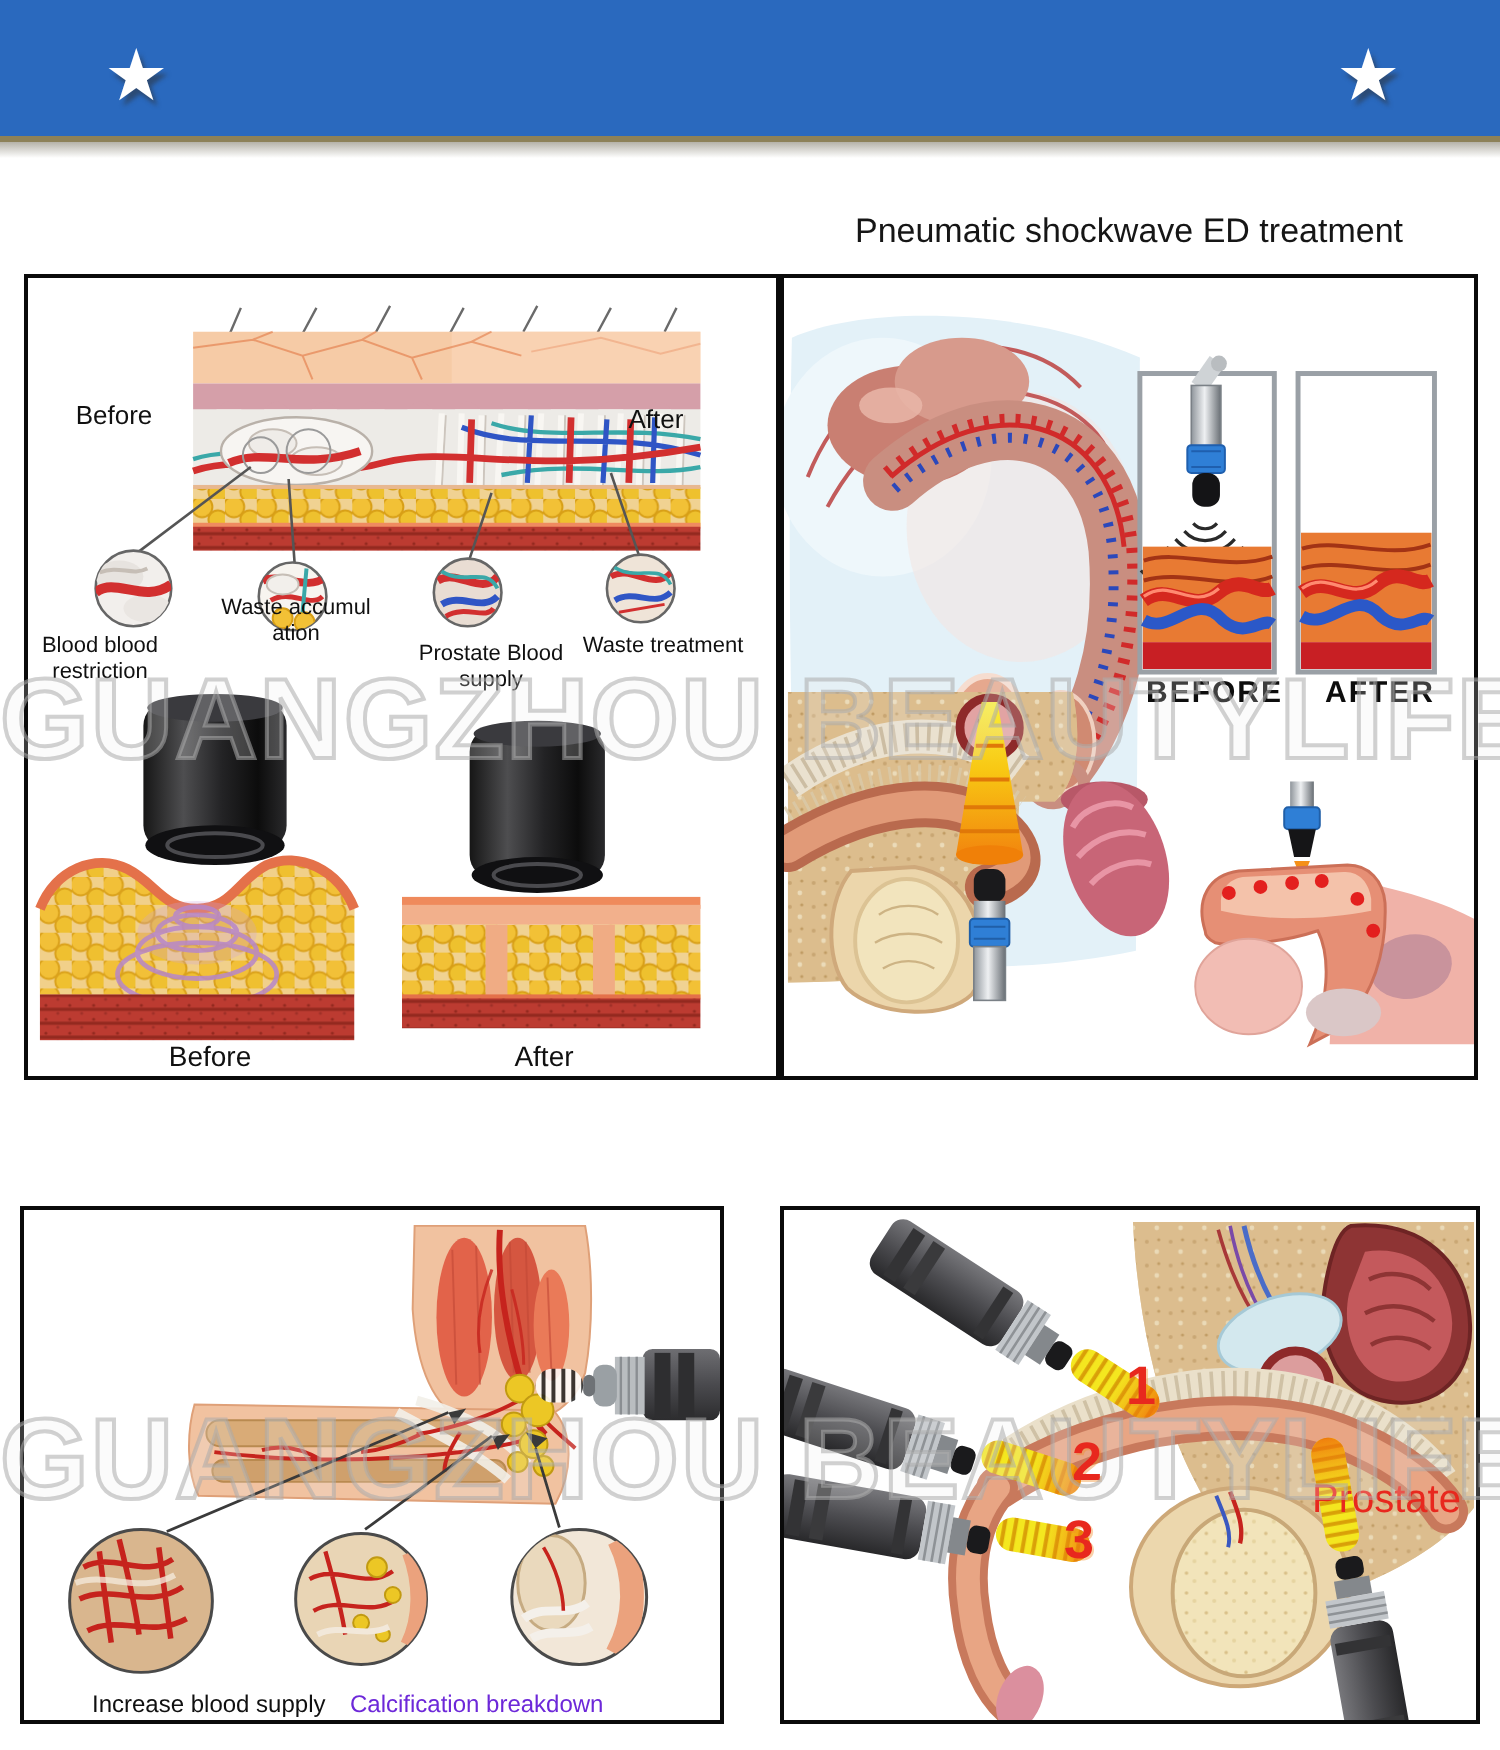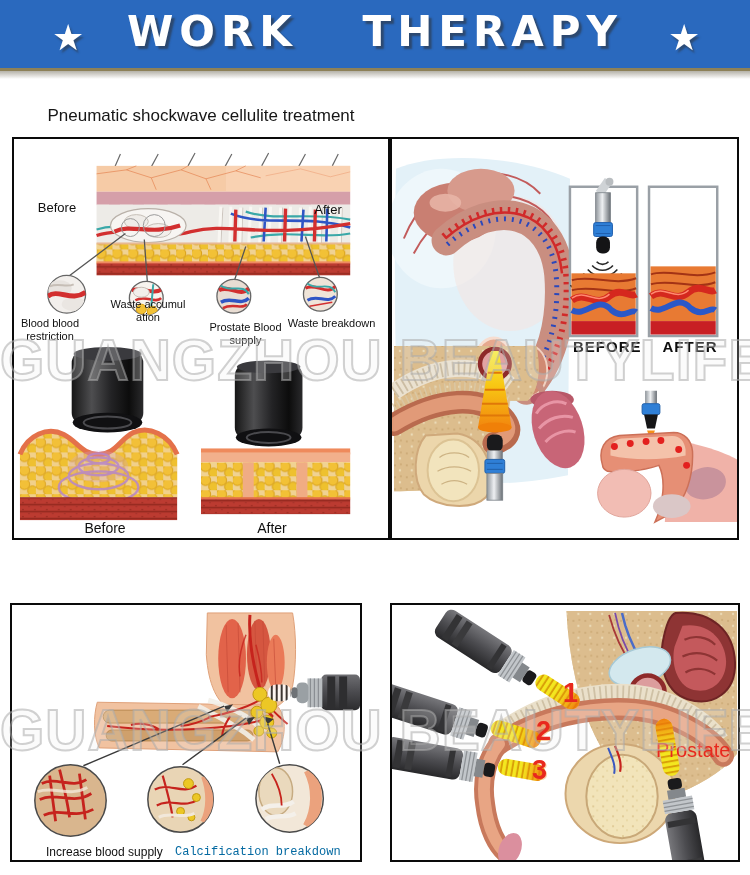--- a/index.html
+++ b/index.html
@@ -23,23 +23,22 @@
 </style>
 </head>
 <body>
 
 <div class="page">
 
   <div class="abs header"></div>
   <div class="abs header-shadow"></div>
   <div class="abs star left">★</div>
   <div class="abs star right">★</div>
-  <div class="abs header-title">WORK THERAPY</div>
-
-  <div class="abs panel-title" style="left:12px;top:106px;width:378px;">Pneumatic shockwave  cellulite treatment</div>
+
+  <div class="abs panel-title" style="left:390px;top:106px;width:349px;">Pneumatic shockwave  ED treatment</div>
 
   <div class="abs panel" style="left:12px;top:137px;width:378px;height:403px;">
     <svg width="374" height="399" viewBox="0 0 376 401" preserveAspectRatio="none">
       <defs>
         <pattern id="p1fat" width="16" height="14" patternUnits="userSpaceOnUse">
           <rect width="16" height="14" fill="#f0d292"></rect>
           <circle cx="4.5" cy="4" r="5.2" fill="#f2c136" stroke="#d89f16" stroke-width="1"></circle>
           <circle cx="12.5" cy="10.5" r="4.8" fill="#eec12e" stroke="#d89f16" stroke-width="1"></circle>
         </pattern>
         <pattern id="p1mus" width="12" height="7" patternUnits="userSpaceOnUse">
@@ -177,21 +176,21 @@
         <rect y="51" width="150" height="15" fill="url(#p1mus)"></rect>
       </g>
     </svg>
   </div>
 
   <div class="abs label-md" style="left:28px;top:200px;width:58px;">Before</div>
   <div class="abs label-md" style="left:302px;top:202px;width:52px;">After</div>
   <div class="abs label-sm" style="left:18px;top:317px;width:64px;">Blood blood restriction</div>
   <div class="abs label-sm" style="left:108px;top:298px;width:80px;">Waste accumul ation</div>
   <div class="abs label-sm" style="left:203px;top:321px;width:85px;">Prostate Blood supply</div>
-  <div class="abs label-sm" style="left:284px;top:317px;width:95px;">Waste breakdown</div>
+  <div class="abs label-sm" style="left:284px;top:317px;width:95px;">Waste treatment</div>
   <div class="abs label-lg" style="left:70px;top:520px;width:70px;">Before</div>
   <div class="abs label-lg" style="left:240px;top:520px;width:64px;">After</div>
 
   <div class="abs panel" style="left:390px;top:137px;width:349px;height:403px;">
     <svg width="345" height="399" viewBox="0 0 349 401" preserveAspectRatio="none">
       <defs>
         <linearGradient id="p2sil" x1="0" y1="0" x2="1" y2="0">
           <stop offset="0" stop-color="#8f959b"></stop>
             <stop offset="0.45" stop-color="#eef0f2"></stop>
             <stop offset="1" stop-color="#686e74"></stop>
@@ -421,21 +420,21 @@
           <ellipse cx="266" cy="188" rx="17" ry="24" fill="#ead9bd" stroke="#c6ab82" stroke-width="1.5"></ellipse>
           <path d="M252,206 C262,198 274,206 284,198 M256,216 C266,210 276,216 286,210" stroke="#f4f0ea" stroke-width="4.5" fill="none"></path>
           <path d="M300,166 C309,184 309,206 299,224" stroke="#eba27d" stroke-width="12" fill="none"></path>
           <path d="M262,170 C268,180 272,192 272,202" stroke="#c6231d" stroke-width="1.8" fill="none"></path>
         </g>
       </g>
     </svg>
   </div>
 
   <div class="abs" style="left:46px;top:845px;font-size:12px;color:#101010;white-space:nowrap;z-index:4;">Increase blood supply</div>
-  <div class="abs" style="left:175px;top:845px;font-size:12px;color:#0369a1;white-space:nowrap;z-index:4;font-family:Liberation Mono, monospace;">Calcification breakdown</div>
+  <div class="abs" style="left:175px;top:845px;font-size:12px;color:#6d28d9;white-space:nowrap;z-index:4;">Calcification breakdown</div>
 
   <div class="abs panel" style="left:390px;top:603px;width:350px;height:259px;">
     <svg width="346" height="255" viewBox="0 0 349 257" preserveAspectRatio="none">
       <defs>
         <linearGradient id="p4dev" x1="0" y1="0" x2="0" y2="1">
           <stop offset="0" stop-color="#77777b"></stop>
             <stop offset="0.5" stop-color="#4c4c50"></stop>
             <stop offset="1" stop-color="#28282a"></stop>
         </linearGradient>
         <pattern id="p4tan" width="12" height="12" patternUnits="userSpaceOnUse">

